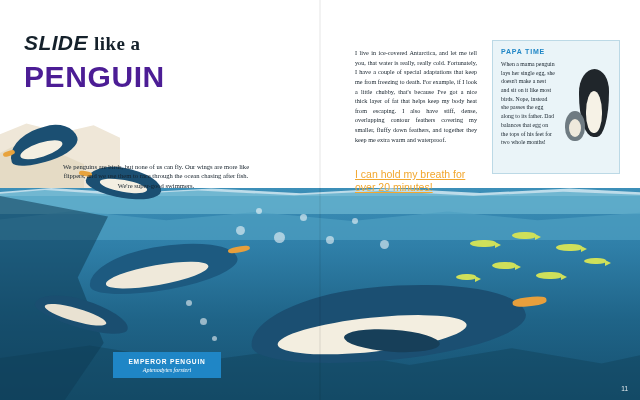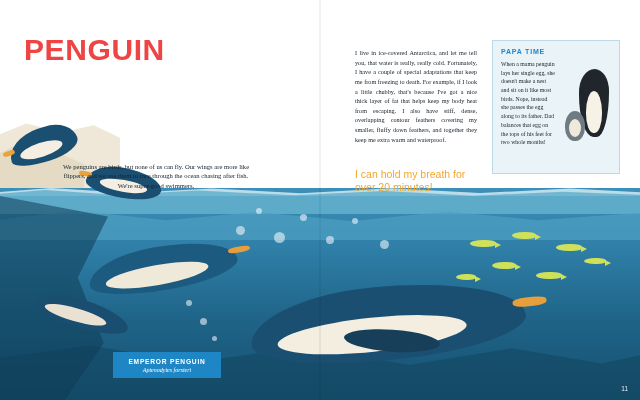--- a/index.html
+++ b/index.html
@@ -88,38 +88,38 @@
     line-height:1.0;
   }
   .title .l1{
     font-family:"Liberation Sans", sans-serif;
     font-style:italic;font-weight:bold;font-size:21px;color:#15212b;
     letter-spacing:.4px;
   }
   .title .l1 .thin{font-weight:bold;font-style:normal;font-family:"Liberation Serif",serif;font-size:19px;}
   .title .l2{
     font-family:"Liberation Sans", sans-serif;
-    font-weight:bold;font-size:30px;color:#ef4444;letter-spacing:.6px;margin-top:3px;
+    font-weight:bold;font-size:30px;color:#4c1d95;letter-spacing:.6px;margin-top:9px;
   }
   .intro{
     position:absolute;left:72px;top:96px;width:200px;
     font-size:8.2px;line-height:1.5;color:#16222c;font-weight:bold;
   }
   .sub{
     position:absolute;left:62px;top:155px;width:188px;
     font-size:6.6px;line-height:1.5;color:#16222c;text-align:center;
   }
   .col2{
     position:absolute;left:355px;top:42px;width:122px;
     font-size:6.2px;line-height:1.55;color:#16222c;text-align:justify;
   }
   .pull{
     position:absolute;left:355px;top:168px;width:128px;
     font-family:"Liberation Sans", sans-serif;
-    font-size:10.5px;line-height:1.25;color:#f2a72e;font-weight:normal;
+    font-size:10.5px;line-height:1.25;color:#f2a72e;font-weight:normal;text-decoration:underline;
   }
   .panel{
     position:absolute;left:492px;top:40px;width:126px;height:132px;
     background:#eaf4f8;border:1px solid #bcd9e6;
   }
   .panel .ttl{
     font-family:"Liberation Sans", sans-serif;
     font-size:7px;color:#1f86c6;font-weight:bold;letter-spacing:.8px;
     margin:7px 0 5px 8px;
   }
@@ -224,20 +224,24 @@
   <div class="fish" style="left:512px;top:232px;width:24px;height:7px;"></div>
   <div class="fish" style="left:556px;top:244px;width:26px;height:7px;"></div>
   <div class="fish" style="left:492px;top:262px;width:24px;height:7px;"></div>
   <div class="fish" style="left:536px;top:272px;width:26px;height:7px;"></div>
   <div class="fish" style="left:584px;top:258px;width:22px;height:6px;"></div>
   <div class="fish" style="left:456px;top:274px;width:20px;height:6px;"></div>
 
   <div class="gutter"></div>
 
   <div class="title">
+    <div class="l1">
+      <span>SLIDE</span>
+      <span class="thin">like a</span>
+    </div>
     <div class="l2">PENGUIN</div>
   </div>
 
 
   <p class="sub">We penguins are birds, but none of us can fly. Our wings are more like flippers, and we use them to race through the ocean chasing after fish. We're super-good swimmers.</p>
 
   <p class="col2">I live in ice-covered Antarctica, and let me tell you, that water is really, really cold. Fortunately, I have a couple of special adaptations that keep me from freezing to death. For example, if I look a little chubby, that's because I've got a nice thick layer of fat that helps keep my body heat from escaping. I also have stiff, dense, overlapping contour feathers covering my smaller, fluffy down feathers, and together they keep me extra warm and waterproof.</p>
 
   <div class="pull">I can hold my breath for over 20 minutes!</div>
 

